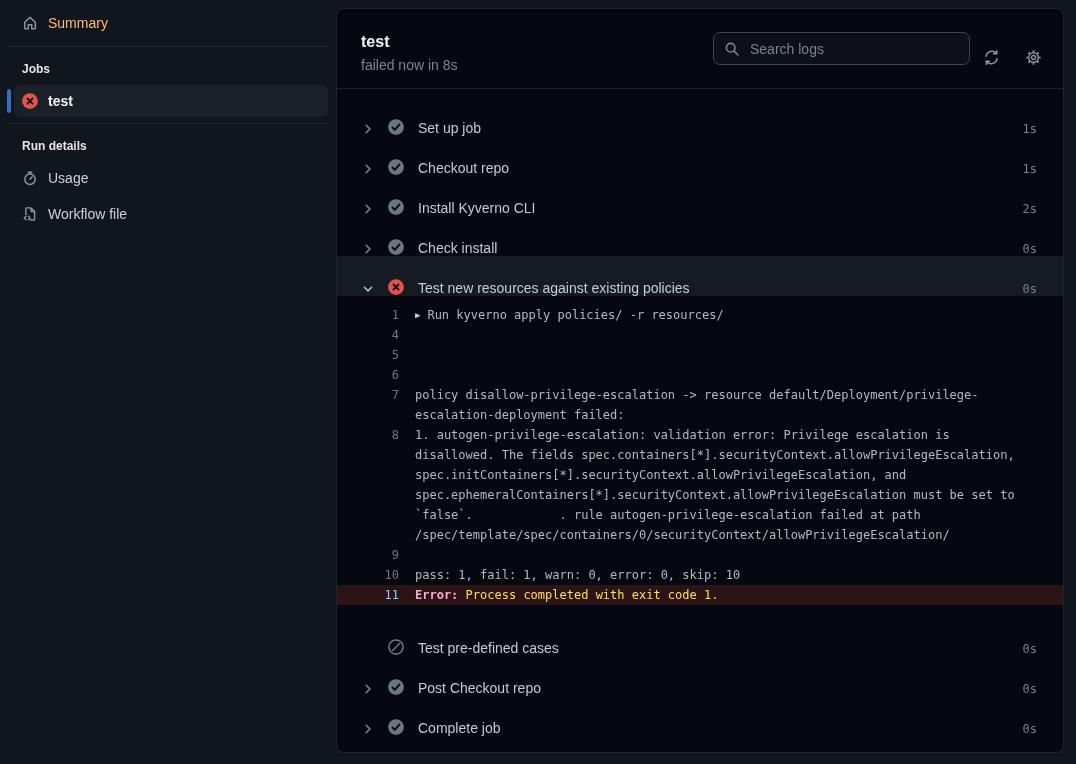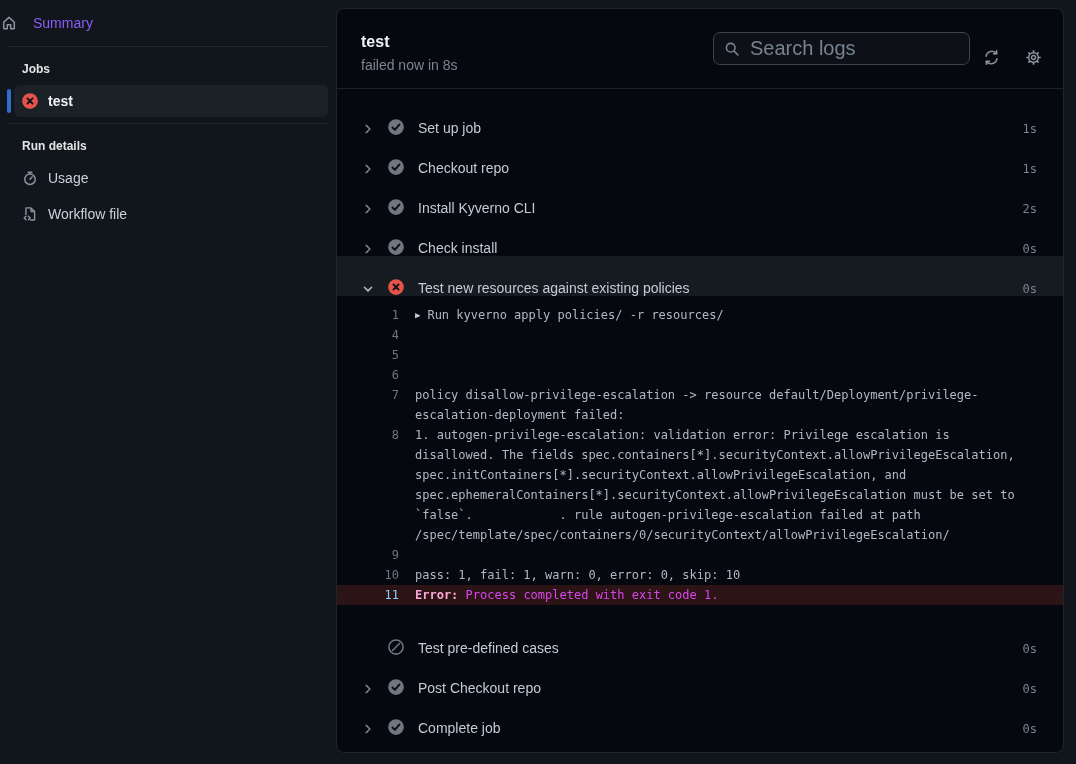--- a/index.html
+++ b/index.html
@@ -7,22 +7,22 @@
   body {
     width:1076px; height:764px; overflow:hidden;
     background:#11151c;
     font-family:"Liberation Sans", sans-serif;
     -webkit-font-smoothing:antialiased;
   }
 
   
   .sidebar { position:absolute; left:0; top:0; width:336px; padding-top:6px; }
   .sb-summary {
-    display:flex; align-items:center; height:34px; gap:15px;
-    color:#8b5cf6; font-size:14px; cursor:pointer;
+    display:flex; align-items:center; height:34px; padding-left:21px; gap:9px;
+    color:#fdba74; font-size:14px; cursor:pointer;
   }
   .sb-divider { height:1px; background:#21262d; margin:6px 8px; }
   .sb-section-label {
     color:#e5e5e5; font-size:12px; font-weight:bold;
     margin:15px 0 9px 22px;
   }
   .sb-item {
     position:relative; margin:0 8px 0 14px; height:32px; border-radius:6px;
     display:flex; align-items:center; padding-left:7px; gap:9px;
     font-size:14px; color:#c9d1d9; cursor:pointer;
@@ -47,21 +47,21 @@
   }
   .job-title { font-size:16px; font-weight:bold; color:#f0f3f6; line-height:18px; }
   .job-status { margin-top:6px; font-size:14px; color:#7d8590; }
   .search-box {
     position:absolute; left:376px; top:23px; width:257px; height:33px;
     border:1px solid #3d444d; border-radius:7px; background:#0d1117;
     display:flex; align-items:center; padding:0 10px; gap:8px;
   }
   .search-box input {
     flex:1; min-width:0; background:transparent; border:none; outline:none;
-    color:#e6edf3; font-size:20px; font-family:"Liberation Sans", sans-serif;
+    color:#e6edf3; font-size:14px; font-family:"Liberation Sans", sans-serif;
   }
   .search-box input::placeholder { color:#768390; }
   .icon-btn {
     position:absolute; width:18px; height:18px; padding:0; border:0;
     background:transparent; cursor:pointer; display:flex; align-items:center; justify-content:center;
   }
   .icon-btn.sync { left:645px; top:39px; }
   .icon-btn.gear { left:687px; top:39px; }
 
   
@@ -84,21 +84,21 @@
     font-family:"DejaVu Sans Mono", monospace; font-size:12px; line-height:20px;
     color:#b0bac4; padding:9px 0 11px 0;
   }
   .log-line { display:flex; min-height:20px; }
   .log-num { flex:none; width:62px; text-align:right; color:#6e7681; cursor:pointer; }
   .log-text { flex:none; margin-left:16px; width:621px; white-space:pre-wrap; }
   .tri { display:inline-block; font-size:9px; margin-right:7px; color:#c3ccd5; vertical-align:1px; }
   .log-line.error { background:#2c1316; }
   .log-line.error .log-num { color:#7dd3fc; }
   .err-label { color:#f9a8d4; font-weight:bold; }
-  .log-line.error .err-msg { color:#d946ef; }
+  .log-line.error .err-msg { color:#fde047; }
 </style>
 </head>
 <body>
 
 <nav class="sidebar">
   <div class="sb-summary">
     <span class="sb-icon">
       <svg width="16" height="16" viewBox="0 0 16 16" fill="none" stroke="#8b949e" stroke-width="1.5" stroke-linejoin="round">
         <path d="M2.7 7.3L8 2.4l5.3 4.9v5.9a.5.5 0 0 1-.5.5H9.7V9.8H6.3v3.9H3.2a.5.5 0 0 1-.5-.5z"></path>
       </svg>

